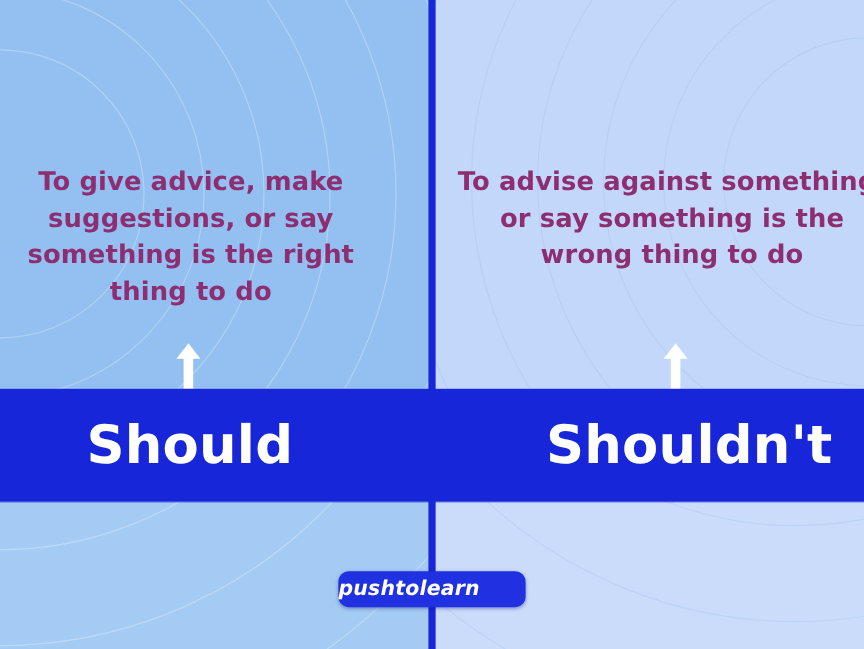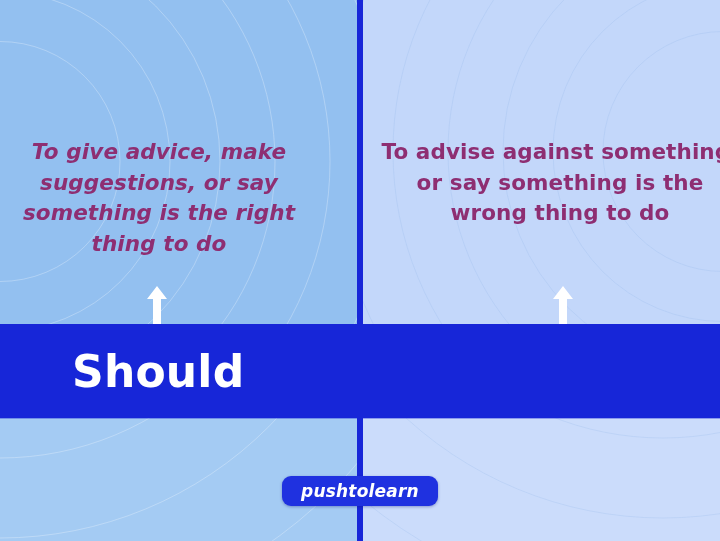--- a/index.html
+++ b/index.html
@@ -97,21 +97,20 @@
     text-align: center;
     letter-spacing: .1px;
     white-space: pre-line;
   }
   .desc-left {
     left: 0;
     top: 137px;
     width: 318px;
     padding: 0 20px;
     box-sizing: border-box;
-    font-style: italic;
   }
   .desc-right {
     left: 374px;
     top: 137px;
     width: 372px;
     box-sizing: border-box;
   }
 
   
   .arrow {
@@ -168,21 +167,21 @@
     position: absolute;
     left: 282px;
     top: 476px;
     width: 156px;
     height: 30px;
     background: #1f31e0;
     border-radius: 9px;
     z-index: 7;
     display: flex;
     align-items: center;
-    justify-content: center;
+    justify-content: flex-start;
     box-shadow: 0 1px 3px rgba(12,20,120,.35);
   }
   .badge-text {
     color: #ffffff;
     font-style: italic;
     font-weight: bold;
     font-size: 17px;
     letter-spacing: .2px;
   }
 </style>
@@ -274,20 +273,21 @@
     </svg>
   </div>
   <div class="arrow arrow-right">
     <svg width="22" height="40" viewBox="0 0 22 40" aria-hidden="true">
       <path d="M11 1 L21 14 L15 14 L15 39 L7 39 L7 14 L1 14 Z" fill="#ffffff"></path>
     </svg>
   </div>
 
   <div class="band">
     <span class="band-word band-word-left">Should</span>
+    <span class="band-word band-word-right">Shouldn't</span>
   </div>
 
   <div class="seam"></div>
 
   <div class="divider-vertical"></div>
 
   <div class="badge">
     <span class="badge-text">pushtolearn</span>
   </div>
 

